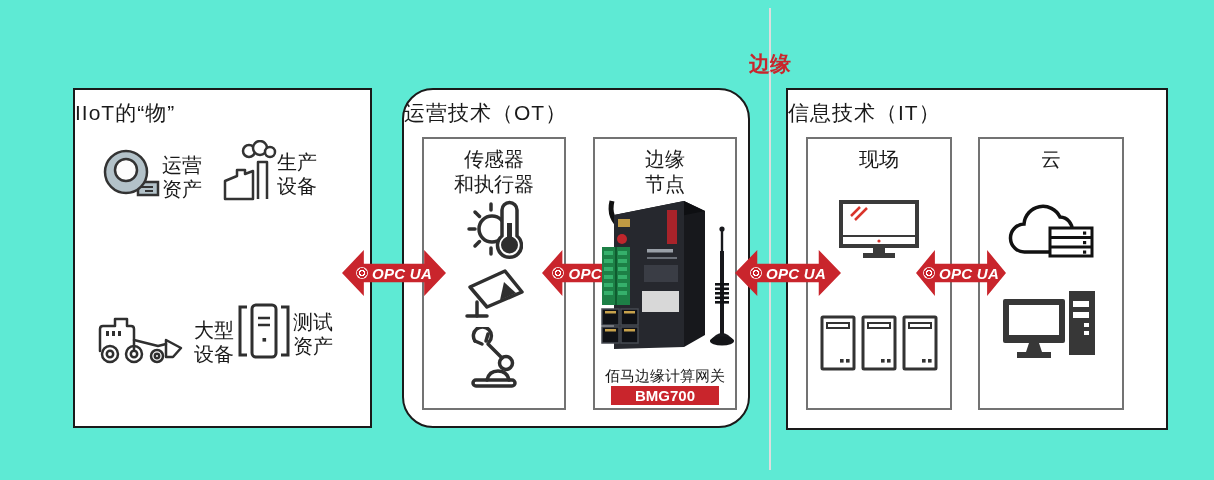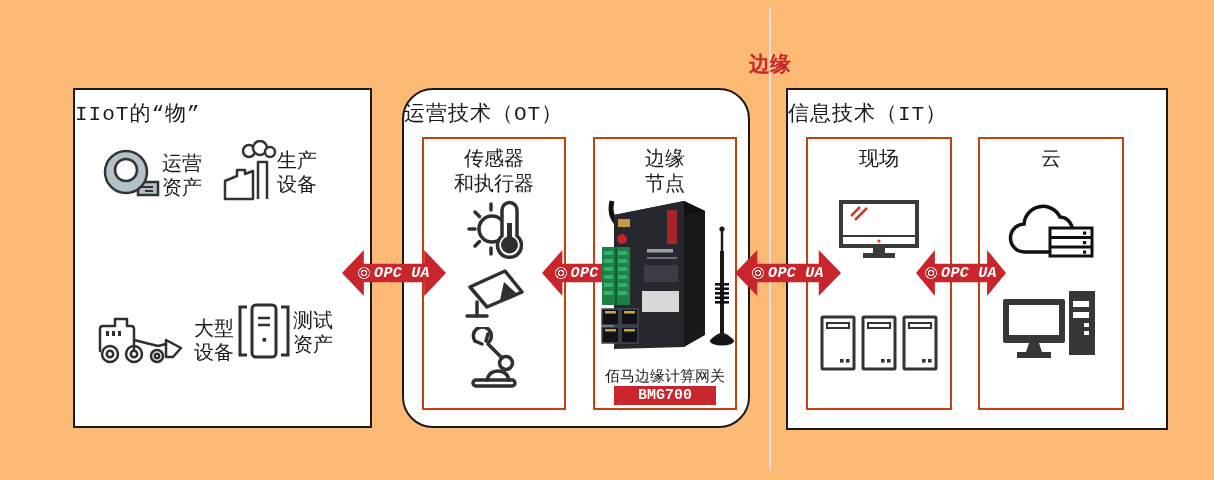--- a/index.html
+++ b/index.html
@@ -1,27 +1,27 @@
 <!DOCTYPE html>
 <html><head>
 <meta charset="utf-8">
 <style>
   html,body{margin:0;padding:0;background:#fff;}
-  .canvas{position:relative;width:1214px;height:480px;background:#fdba74;overflow:hidden;
-          font-family:Liberation Mono, monospace;color:#1a1a1a;}
+  .canvas{position:relative;width:1214px;height:480px;background:#5eead4;overflow:hidden;
+          font-family:Liberation Sans, sans-serif;color:#1a1a1a;}
   .vline{position:absolute;left:769px;top:8px;width:2px;height:462px;background:#dedede;}
   .edge-label{position:absolute;left:741px;top:50px;width:58px;text-align:center;
               font-size:21px;font-weight:bold;color:#c9252c;z-index:4;}
   .box{position:absolute;border:2px solid #1a1a1a;background:#fff;box-sizing:border-box;}
   .box1{left:73px;top:88px;width:299px;height:340px;}
   .box2{left:402px;top:88px;width:348px;height:340px;border-radius:31px;}
   .box3{left:786px;top:88px;width:382px;height:342px;}
   .box-title{position:absolute;top:9px;left:0;right:0;text-align:left;font-size:21px;
              font-weight:400;letter-spacing:1px;margin:0;}
-  .inner{position:absolute;border:2px solid #c2410c;background:#fff;box-sizing:border-box;}
+  .inner{position:absolute;border:2px solid #737373;background:#fff;box-sizing:border-box;}
   .sensors{left:18px;top:47px;width:144px;height:273px;display:flex;flex-direction:column;align-items:center;}
   .edge-node{left:189px;top:47px;width:144px;height:273px;}
   .field{left:18px;top:47px;width:146px;height:273px;display:flex;flex-direction:column;align-items:center;}
   .cloudbx{left:190px;top:47px;width:146px;height:273px;display:flex;flex-direction:column;align-items:center;}
   .inner-title{margin-top:8px;text-align:center;font-size:20px;line-height:1.25;white-space:pre-line;}
   .cell{position:absolute;display:flex;flex-direction:row;align-items:center;}
   .cell-label{font-size:20px;line-height:1.2;text-align:center;white-space:pre-line;margin-top:6px;}
   .c1{left:25px;top:55px;width:125px;} .c2{left:144px;top:50px;width:125px;}
   .c3{left:15px;top:222px;width:145px;} .c4{left:160px;top:212px;width:125px;}
   .device-svg{position:absolute;left:-3px;top:52px;z-index:6;}

